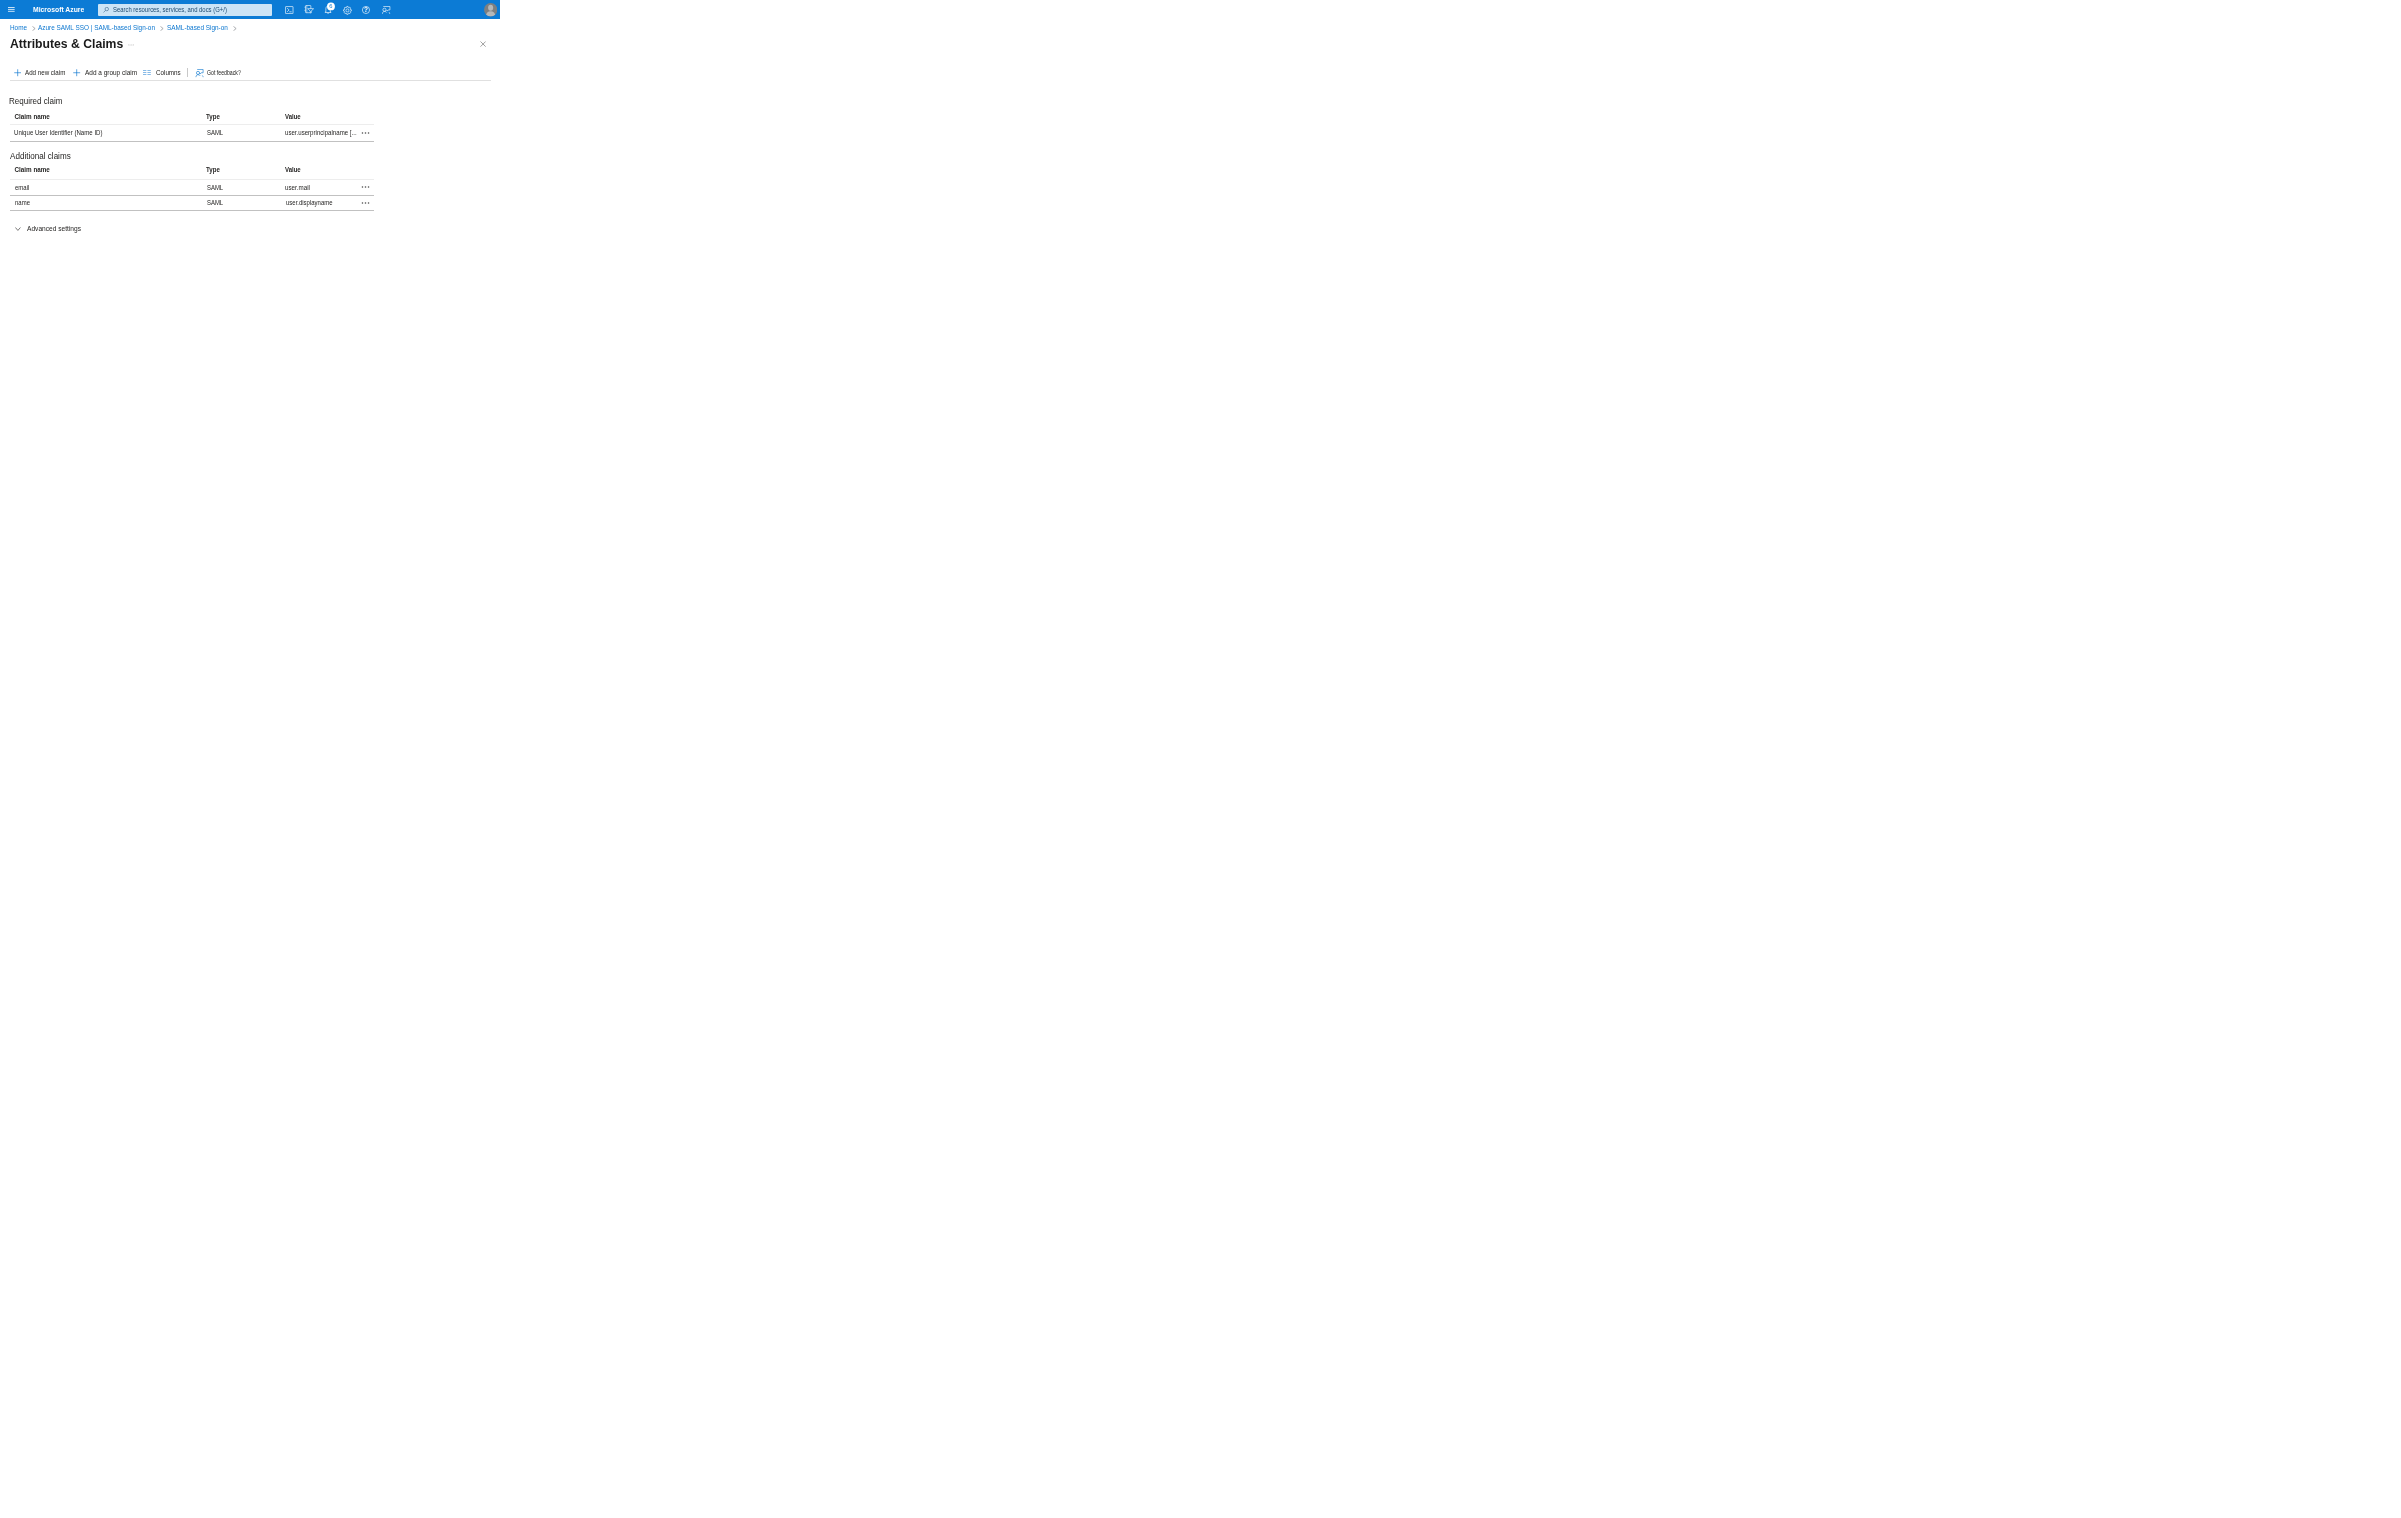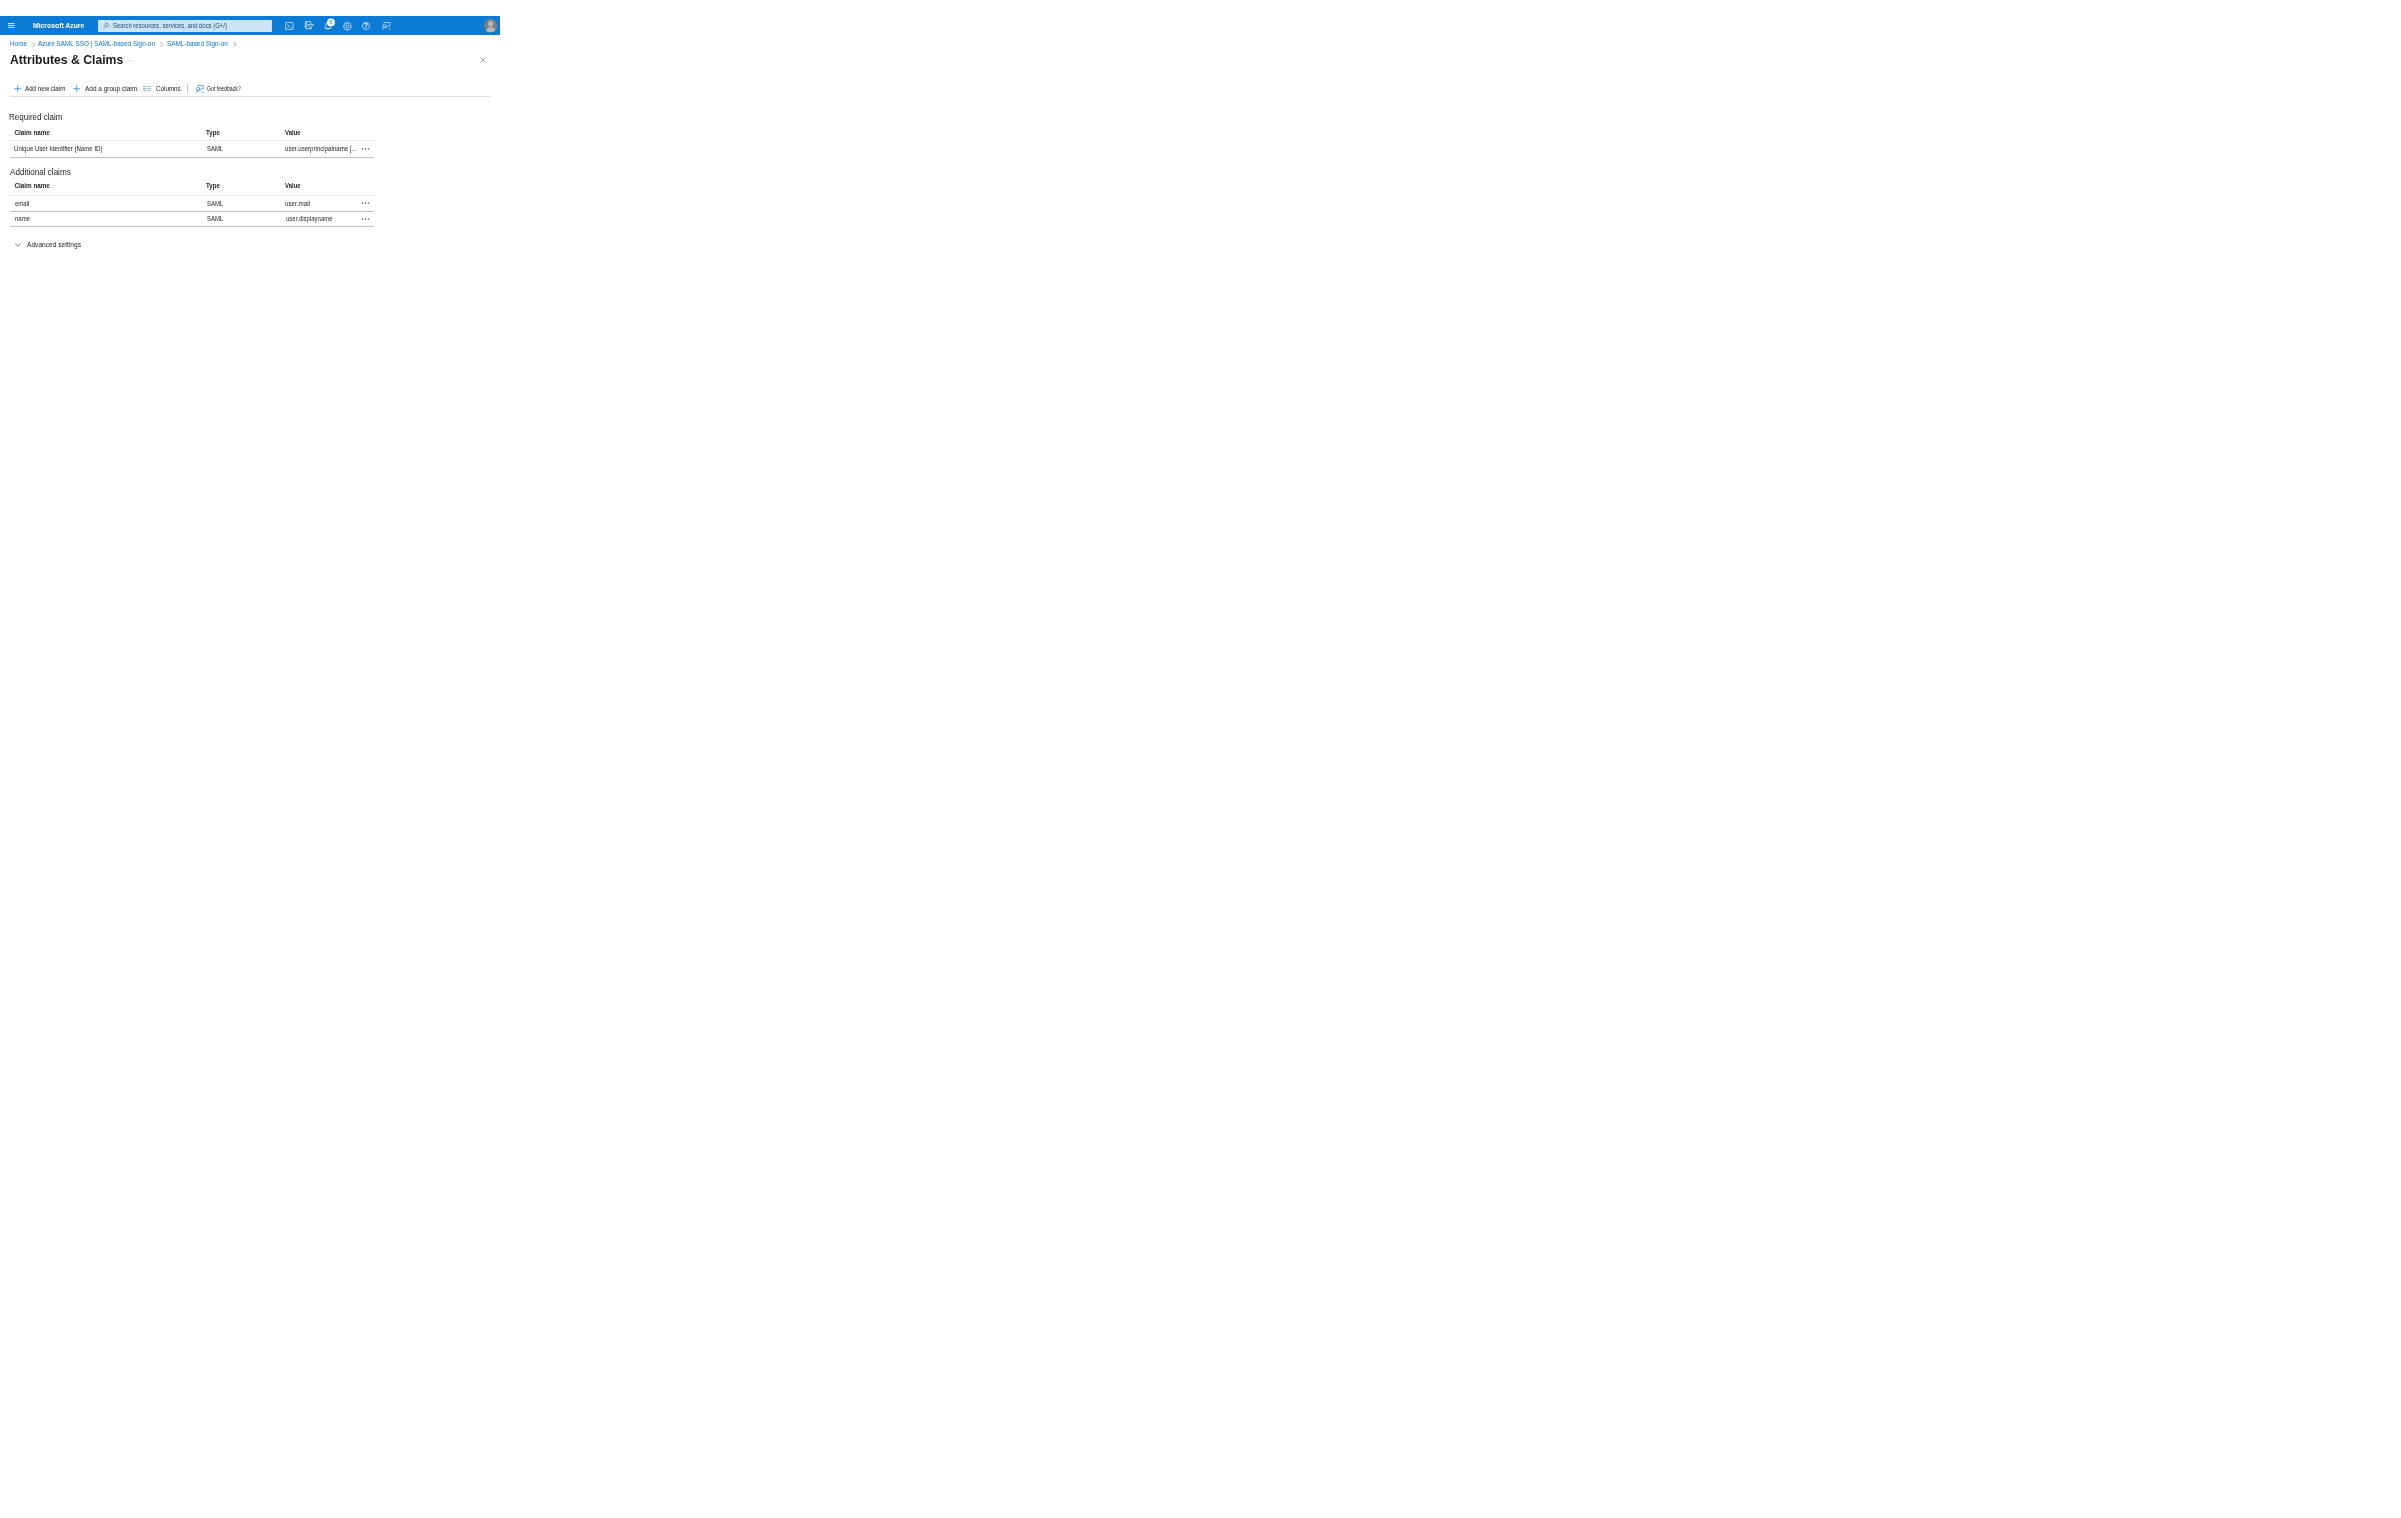--- a/index.html
+++ b/index.html
@@ -1,18 +1,18 @@
 <!DOCTYPE html>
 <html style="font-size:7.7px"><head>
 <meta charset="utf-8">
 <style>
 * { margin:0; padding:0; box-sizing:border-box; }
 html,body { width:500px; height:253px; background:#ffffff; overflow:hidden; }
 body { font-family:"Liberation Sans", sans-serif; }
-#page { position:relative; width:500px; height:253px; background:#fff;margin-top:16px; }
+#page { position:relative; width:500px; height:253px; background:#fff; }
 .abs { position:absolute; white-space:nowrap; }
 .txt { position:absolute; white-space:nowrap; transform-origin:0 0; }
 .topline { position:absolute; left:0; top:0; width:500px; height:0.3px; background:#606162; }
 .topbar { position:absolute; left:0; top:0.4px; width:500px; height:18.7px; background:#0c7bd5; }
 .brand { top:5.1px; left:33px; font-size:7.7px; line-height:9.6px; font-weight:bold; color:#fff; transform:scaleX(0.8875); }
 .search { position:absolute; left:98px; top:3.5px; width:174px; height:12.6px; background:#cce4f6; border-radius:1px; }
 .search-txt { top:6.3px; left:113px; font-size:6.7px; line-height:8.6px; color:#1d4a70; transform:scaleX(0.884); }
 .crumb { top:23px; font-size:7.2px; line-height:9px; color:#0b76cf; transform:scaleX(0.89); }
 .title { top:36px; left:10.4px; font-size:13.4px; line-height:16.3px; font-weight:bold; color:#1a1a1a; transform:scaleX(0.911); }
 .tb-txt { top:69px; font-size:6.8px; line-height:8.6px; color:#252422; }

